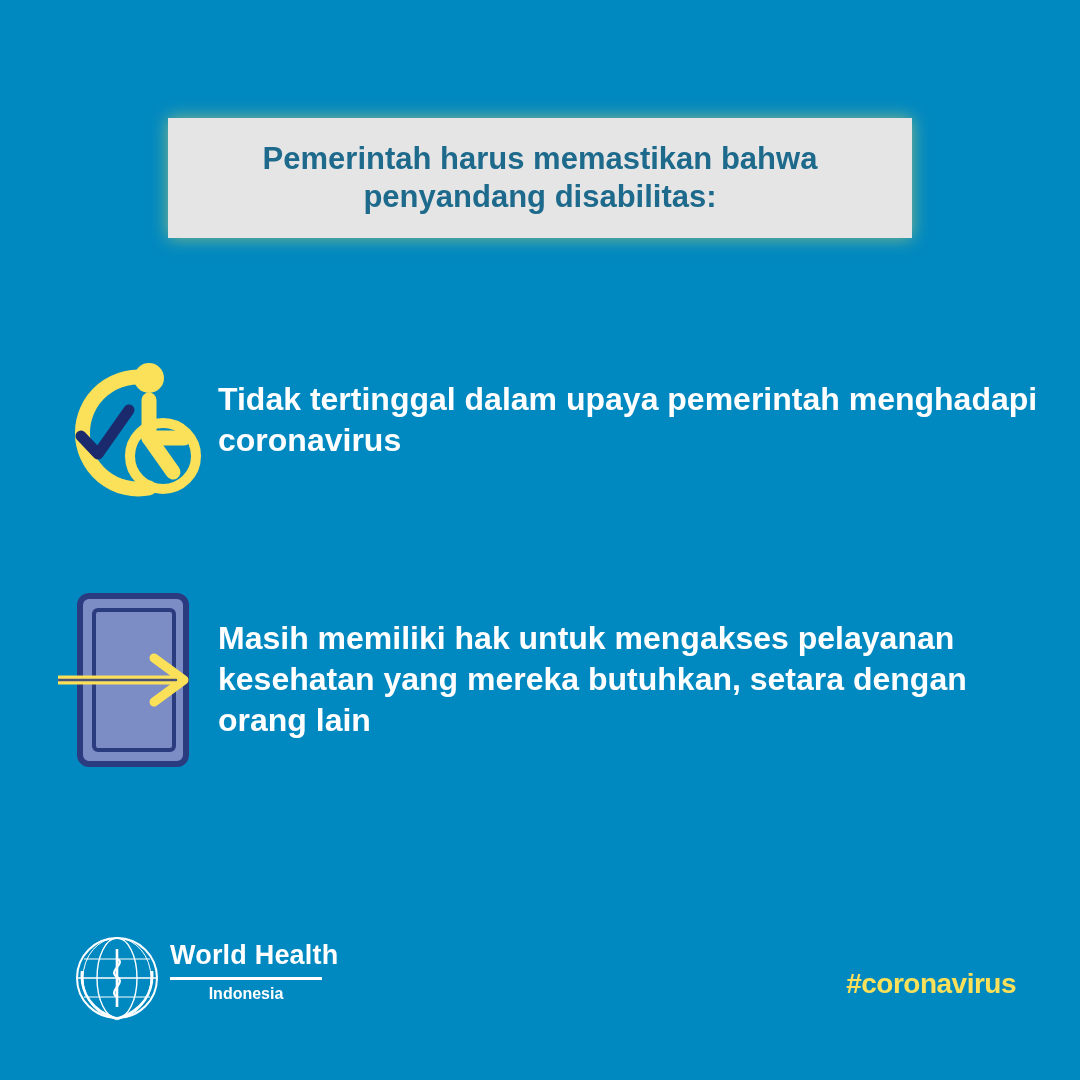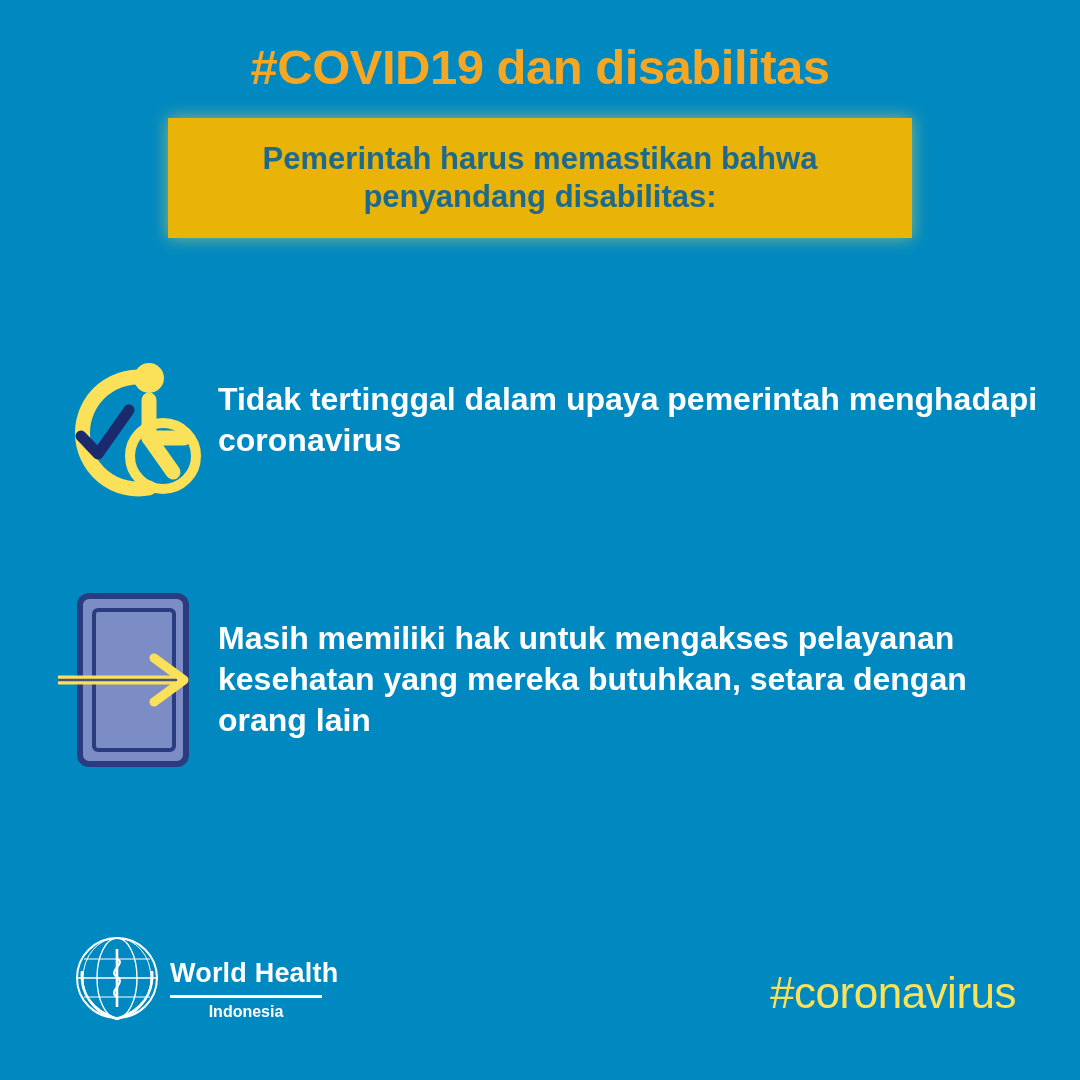--- a/index.html
+++ b/index.html
@@ -35,21 +35,21 @@
     line-height: 1.05;
   }
 
   
   .subtitle-band {
     position: absolute;
     top: 118px;
     left: 168px;
     width: 744px;
     height: 120px;
-    background: #eab308;
+    background: #e5e5e5;
     display: flex;
     align-items: center;
     justify-content: flex-start;
     box-shadow: 0 0 16px rgba(251, 224, 90, 0.55);
   }
   .subtitle-text {
     color: #1d6a8c;
     font-size: 31px;
     font-weight: bold;
     line-height: 1.22;
@@ -82,21 +82,21 @@
     padding-top: 34px;
   }
   .point-2 .point-text { padding-top: 28px; }
 
   
   .who-logo {
     position: absolute;
     left: 74px;
     top: 935px;
     display: flex;
-    align-items: flex-end;
+    align-items: flex-start;
   }
   .who-emblem {
     width: 86px;
     height: 86px;
     margin-right: 10px;
   }
   .who-wordmark {
     color: #ffffff;
     font-size: 27px;
     font-weight: bold;
@@ -115,31 +115,30 @@
     font-size: 16px;
     font-weight: bold;
     text-align: center;
     width: 152px;
   }
   .hashtag {
     position: absolute;
     right: 64px;
     top: 968px;
     color: #fbe05a;
-    font-size: 44px;
-    font-weight: normal;
+    font-size: 28px;
+    font-weight: bold;
     letter-spacing: -0.5px;
   }
 </style>
 </head>
 <body>
 
 <div class="poster">
 
-  <div class="title">#COVID19 dan disabilitas</div>
 
   <div class="subtitle-band">
     <div class="subtitle-text">Pemerintah harus memastikan bahwa penyandang disabilitas:</div>
   </div>
 
   <div class="point point-1">
     <div class="icon-box">
       <svg width="160" height="150" viewBox="0 0 160 150" xmlns="http://www.w3.org/2000/svg">
 
         <path d="M96 18 A56 56 0 1 0 96 128" fill="none" stroke="#fbe05a" stroke-width="15" stroke-linecap="round"></path>

